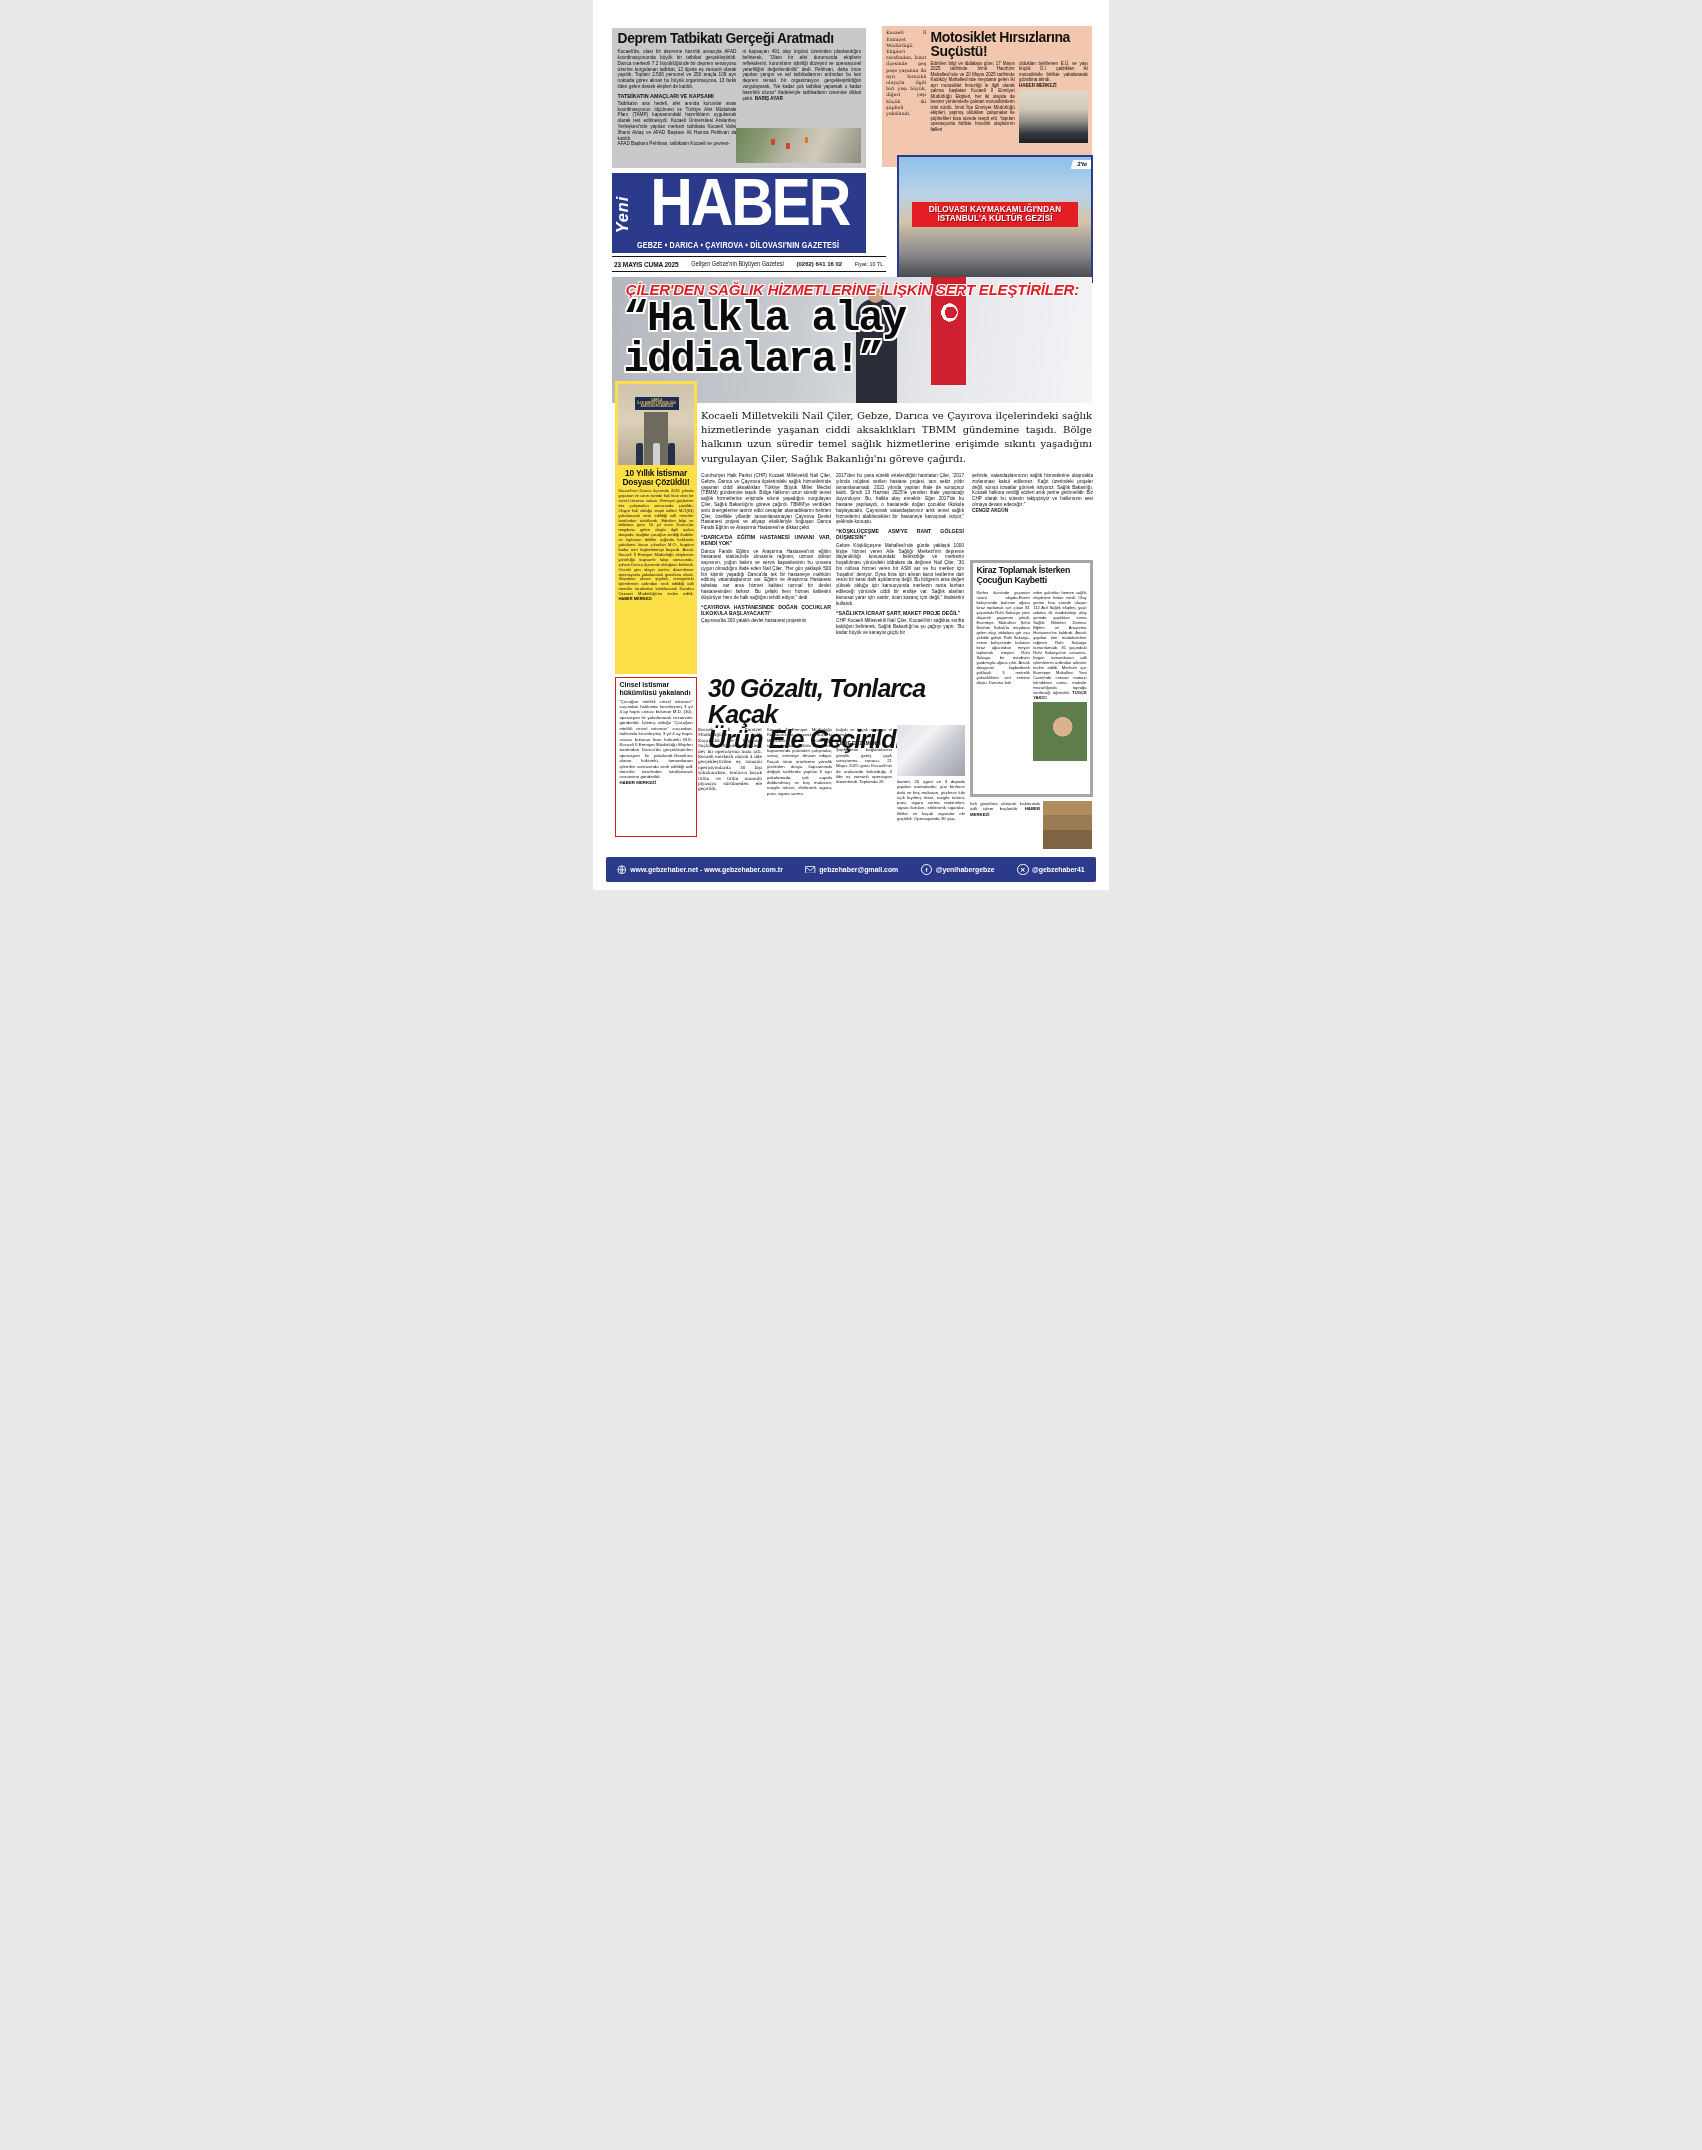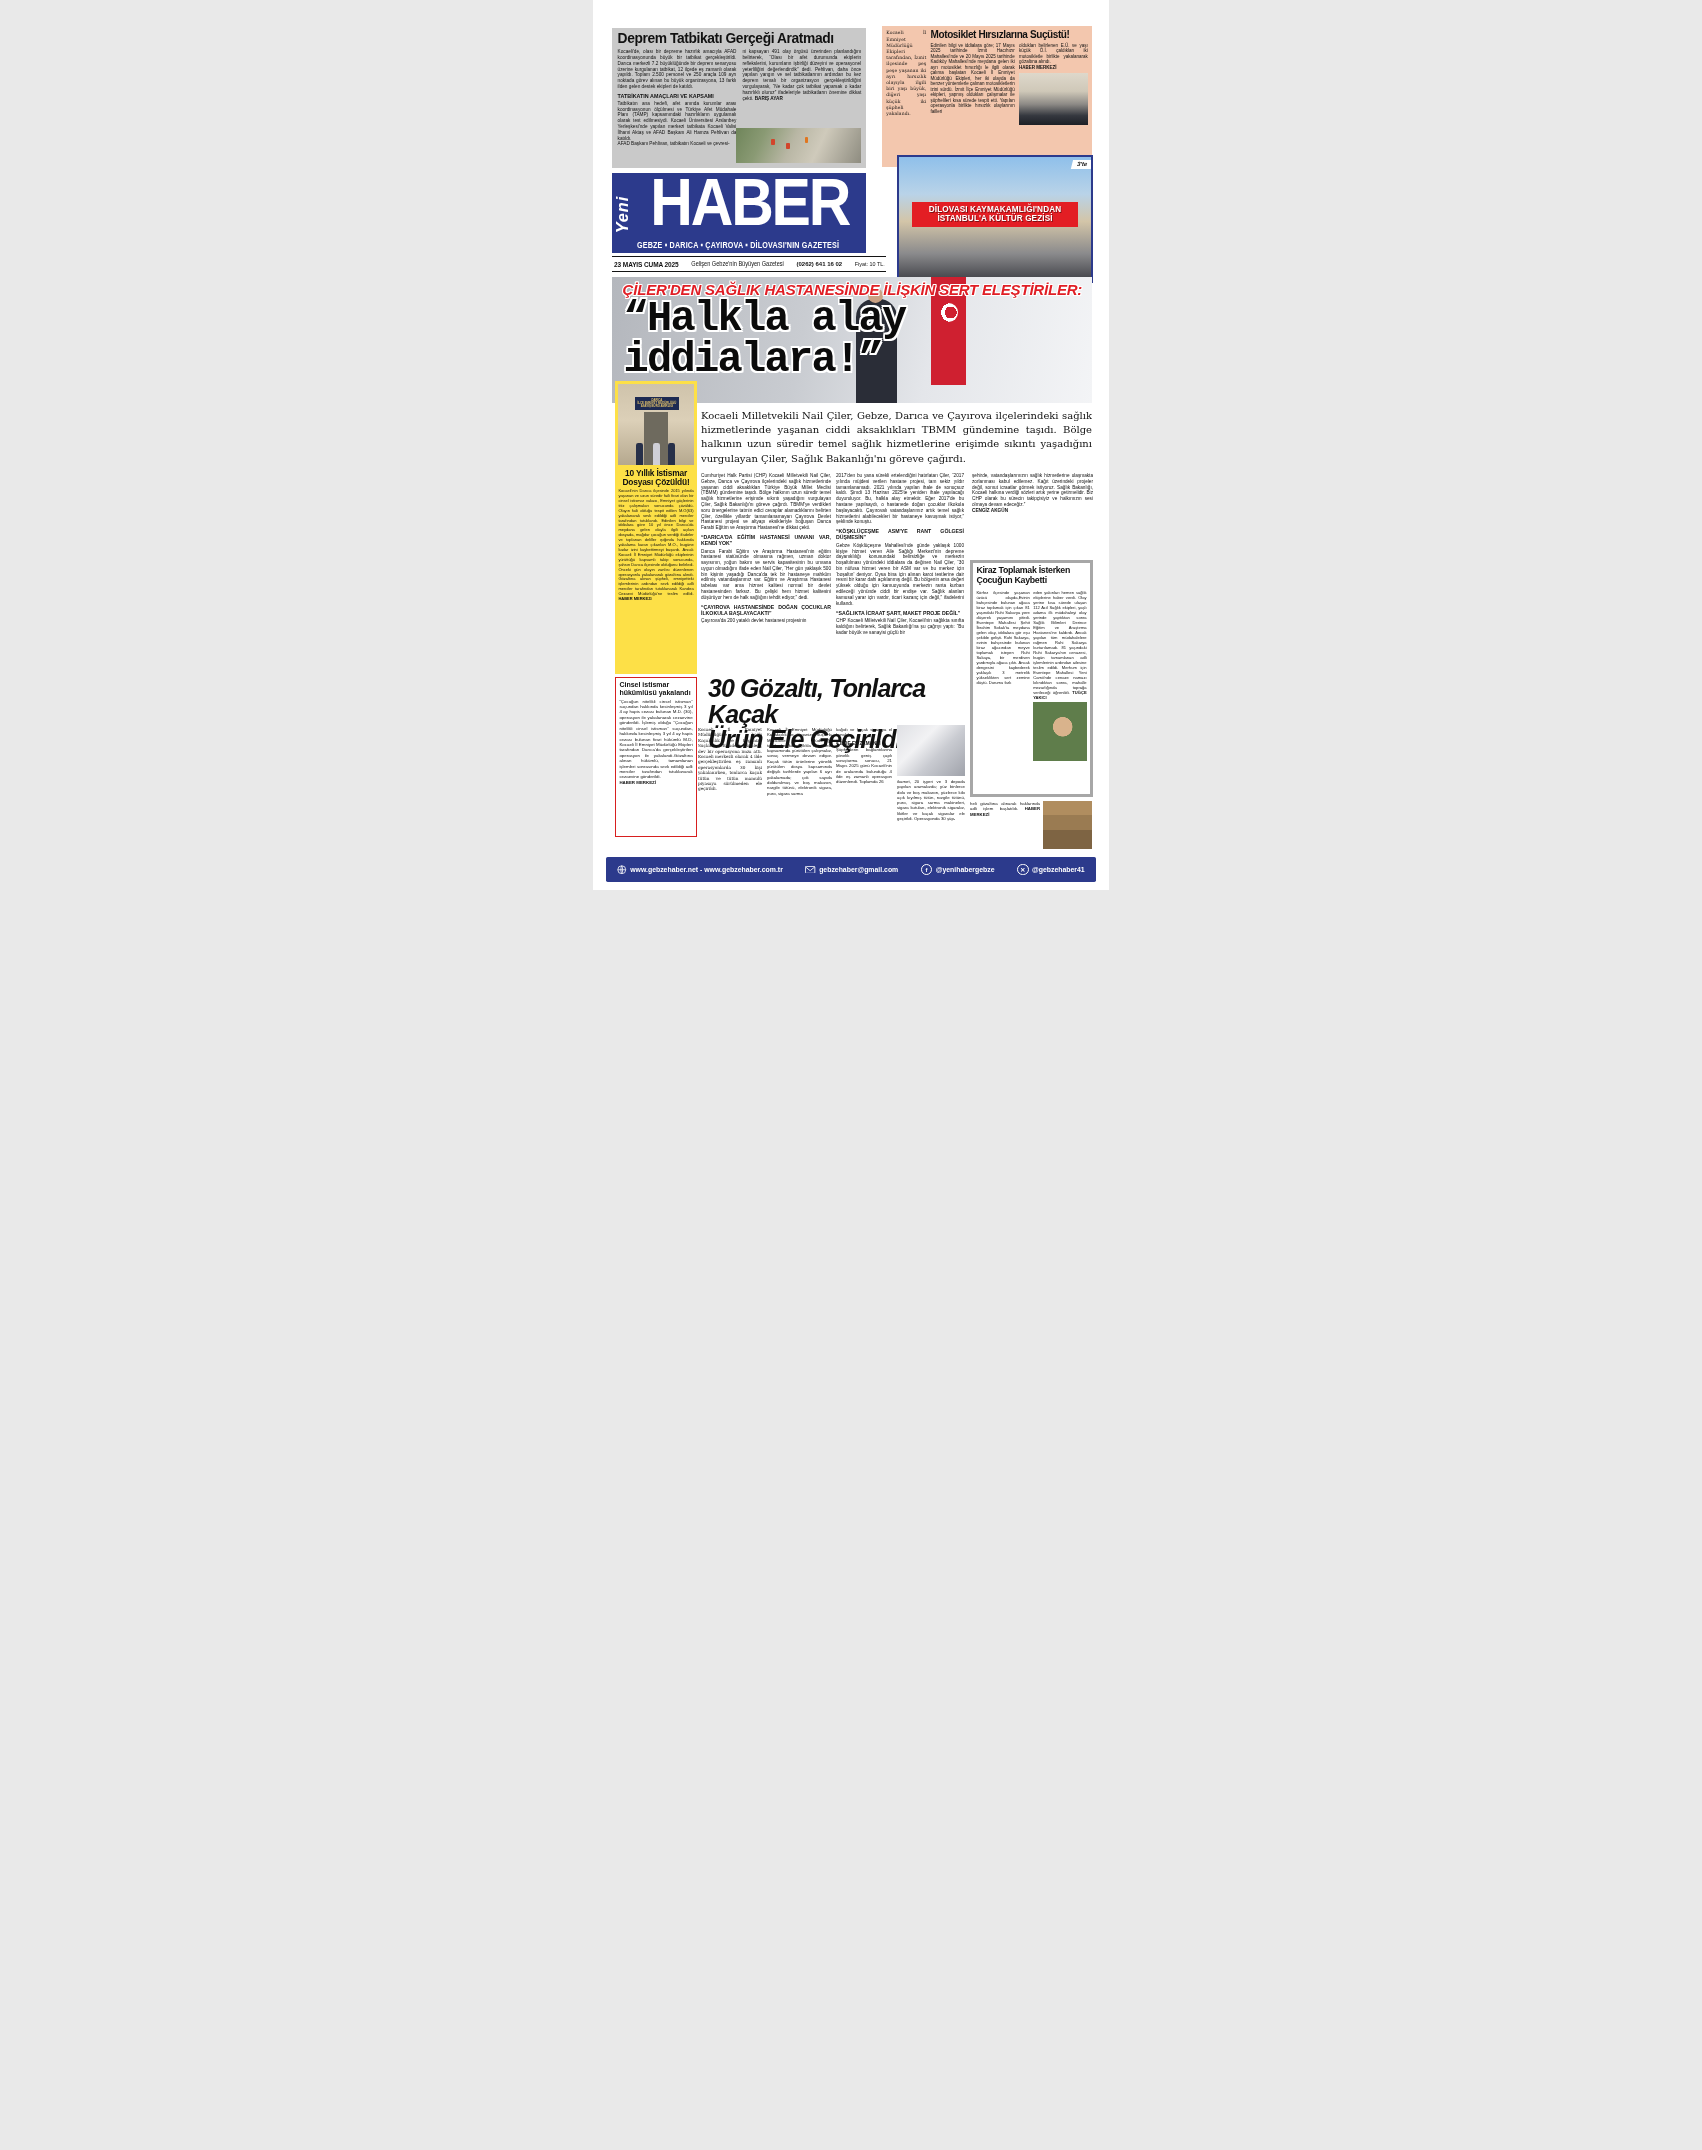--- a/index.html
+++ b/index.html
@@ -19,21 +19,21 @@
   .qcol p{margin:0 0 0 0;}
   .qsub{font-weight:bold;font-size:5.4px;margin:4.3px 0 0.9px 0;}
   .photo-rubble{position:absolute;right:5.2px;bottom:4.3px;width:125px;height:35px;
     background:linear-gradient(115deg,#6f855a 0%,#8a9a74 22%,#b9b7a5 45%,#cfcabb 65%,#8e8c80 100%);}
   .photo-rubble i{position:absolute;width:3.4px;height:6px;background:#d2452b;border-radius:0.9px;}
 
   
   .pink{left:289px;top:26px;width:210px;height:141px;background:#f3c7ae;padding:4.3px;box-sizing:border-box;display:flex;gap:4.3px;overflow:hidden;}
   .pintro{width:40px;flex:0 0 40px;font-family:"DejaVu Serif","Liberation Serif",serif;font-size:4.5px;line-height:6.2px;letter-spacing:0.1px;}
   .pmain{flex:1;position:relative;}
-  .pmain h2{margin:0 0 2.6px 0;font-size:10px;letter-spacing:-0.4px;line-height:1;}
+  .pmain h2{margin:0 0 2.6px 0;font-size:14px;letter-spacing:-0.4px;line-height:1;}
   .pcols{display:flex;gap:4.3px;}
   .pc1{width:55%;font-size:4.5px;line-height:5.5px;}
   .pc2{width:45%;font-size:4.5px;line-height:5.5px;display:flex;flex-direction:column;}
   .photo-corridor{margin-top:2.6px;flex:1;min-height:52px;
     background:linear-gradient(180deg,#ded8cb 0%,#cfc8b8 35%,#8d8a86 60%,#35383f 82%,#1d2026 100%);}
 
   
   .masthead{left:19.4px;top:173px;width:254px;height:80px;background:#2c3a8c;overflow:hidden;}
   .yeni-strip{position:absolute;left:0;top:0;bottom:0;width:20.6px;
     background:repeating-linear-gradient(90deg,rgba(255,255,255,.85) 0 0.4px,transparent 0.4px 3px);}
@@ -194,21 +194,21 @@
     <span class="d-price">Fiyat: 10 TL.</span>
   </div>
 
   <section class="abs mainphoto">
     <div class="silhouette">
         <div class="head"></div>
       </div>
     <div class="flag">
         <div class="crescent"></div>
       </div>
-    <div class="kicker ow">ÇİLER'DEN SAĞLIK HASTANESİNDE İLİŞKİN SERT ELEŞTİRİLER:</div>
+    <div class="kicker ow">ÇİLER'DEN SAĞLIK HİZMETLERİNE İLİŞKİN SERT ELEŞTİRİLER:</div>
     <div class="bigh ow-big">
       <div>“Halkla alay</div>
       <div>iddialara!”</div>
     </div>
   </section>
 
   <aside class="abs yellow">
     <div class="ybphoto">
       <div class="door"></div>
       <div class="sign">

